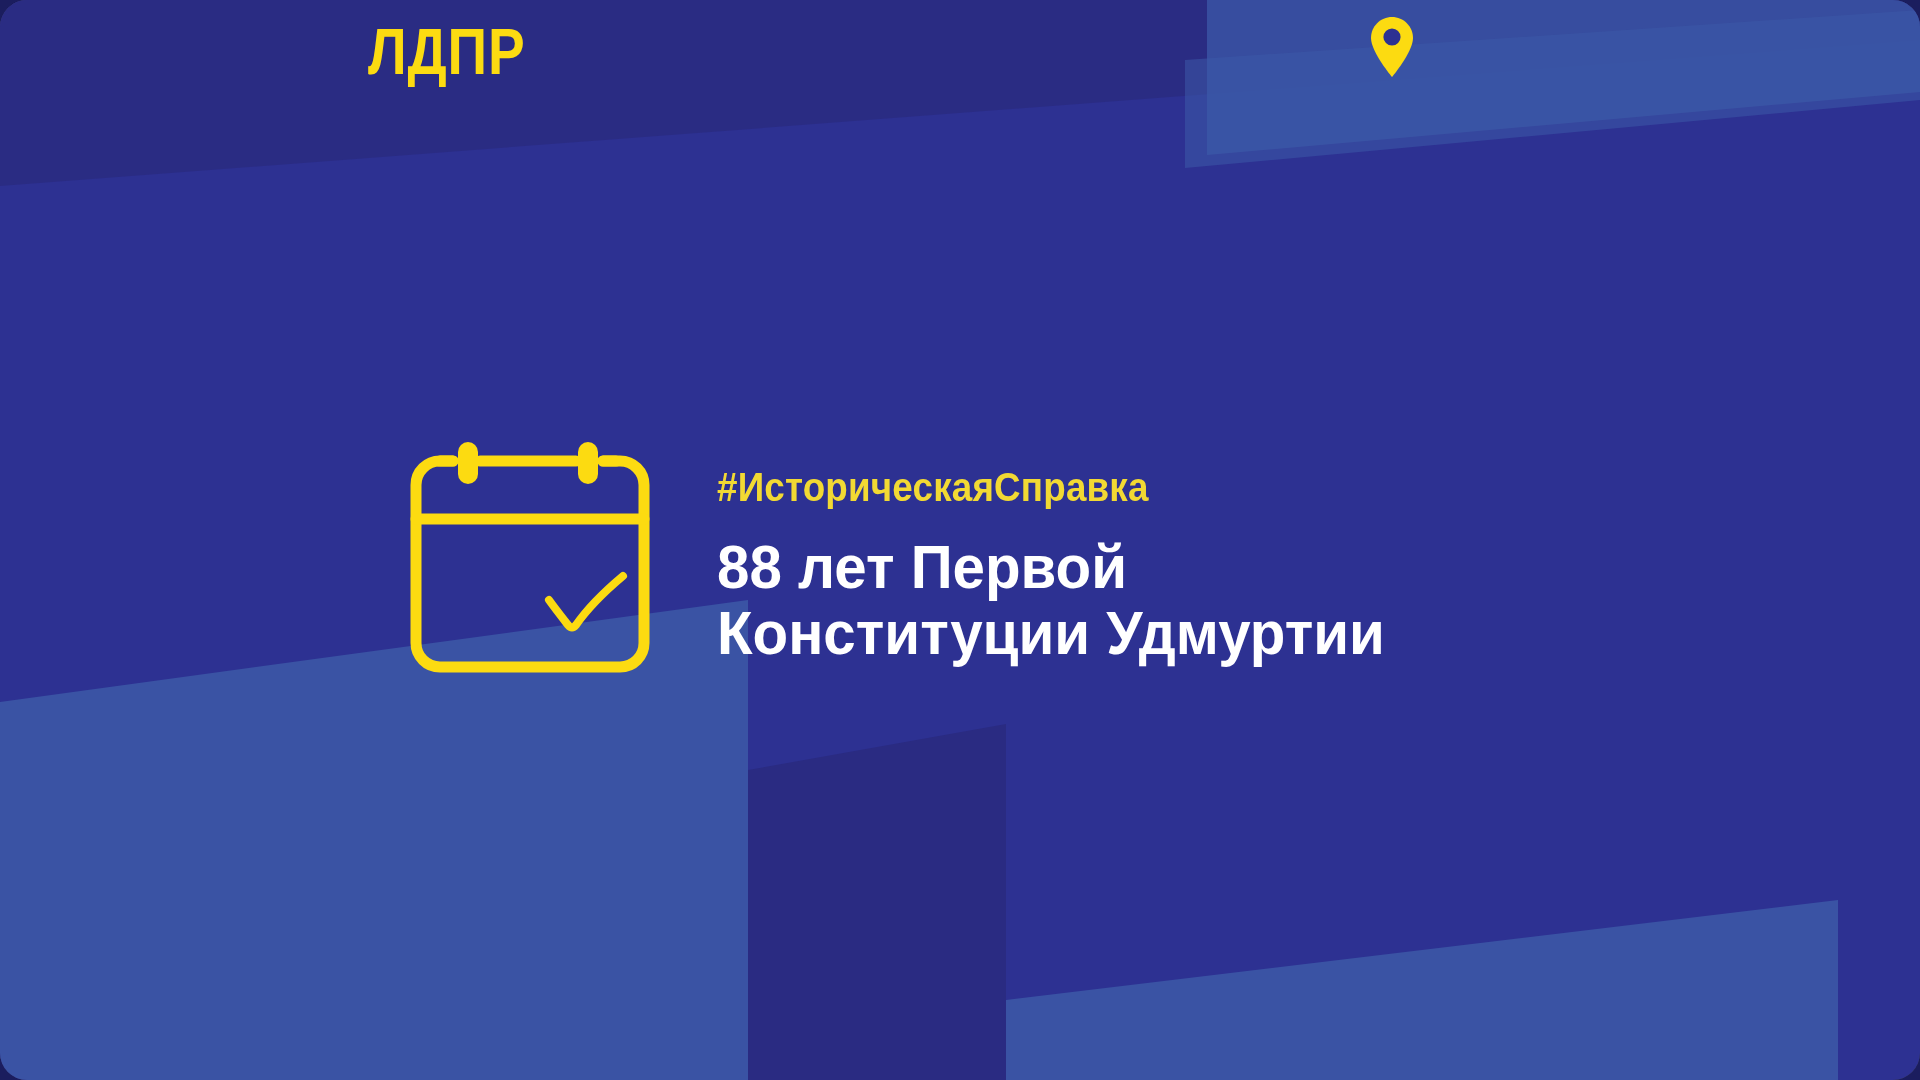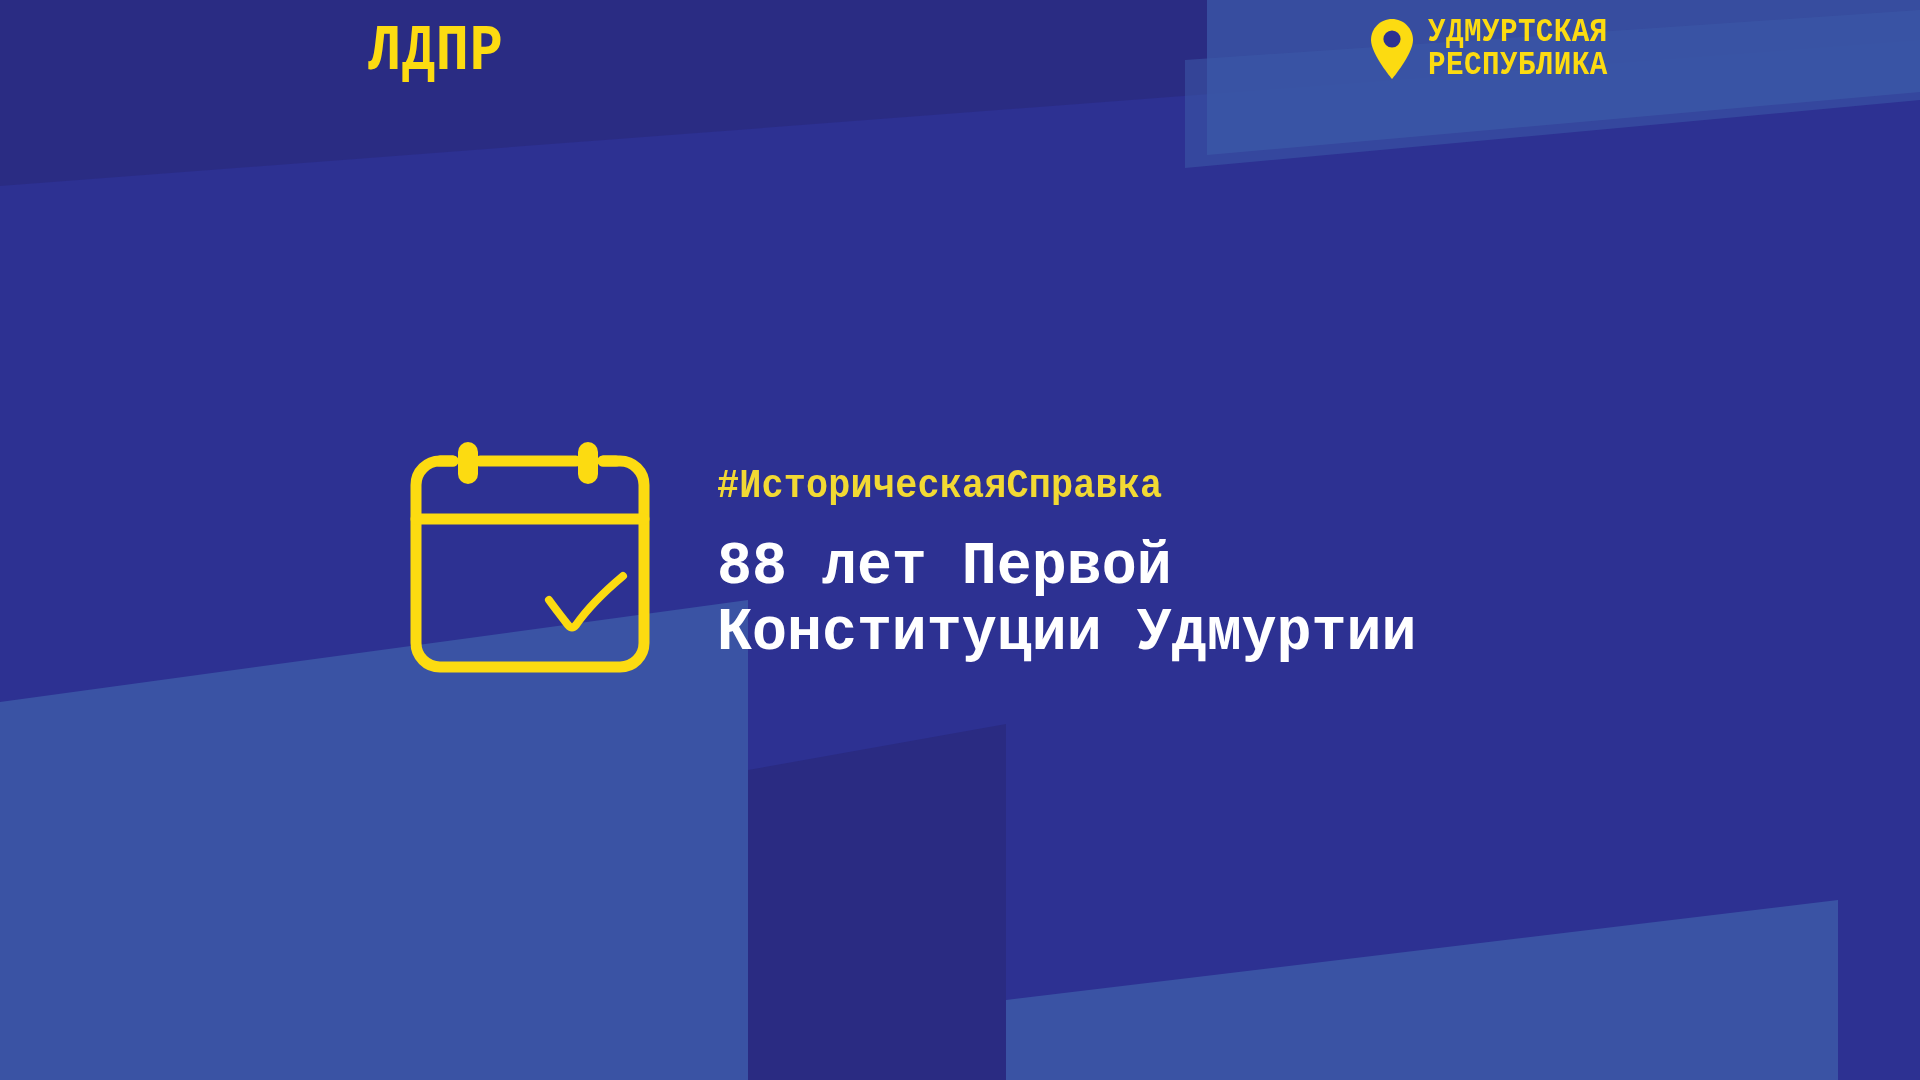--- a/index.html
+++ b/index.html
@@ -7,21 +7,22 @@
     margin: 0;
     padding: 0;
     background: #1b1d5e;
   }
   .stage {
     position: relative;
     width: 1920px;
     height: 1080px;
     overflow: hidden;
     background: #404040;
-    font-family: Liberation Mono, monospace;
+    font-family: Liberation Sans, sans-serif;
+    border-radius: 27px;
     -webkit-font-smoothing: antialiased;
   }
 
   
   .bg-layer {
     position: absolute;
     inset: 0;
     width: 100%;
     height: 100%;
     display: block;
@@ -141,24 +142,20 @@
     <polygon points="1006,1000 1838,900 1838,1080 1006,1080" fill="#3a53a4"></polygon>
   </svg>
 
   <div class="brand-ldpr">ЛДПР</div>
 
   <div class="region-badge">
     <svg class="pin-icon" viewBox="0 0 44 62">
       <path d="M22 1 C10.4 1 1 10.4 1 22 C1 36 22 61 22 61 C22 61 43 36 43 22 C43 10.4 33.6 1 22 1 Z" fill="#fcdb11"></path>
       <circle cx="22" cy="21" r="8.6" fill="#2d3192"></circle>
     </svg>
-    <div class="region-lines">
-      <span>УДМУРТСКАЯ</span>
-      <span>РЕСПУБЛИКА</span>
-    </div>
   </div>
 
   <div class="content">
 
     <svg class="calendar-icon" viewBox="0 0 268 250">
       <g fill="none" stroke="#fcdb11" stroke-width="11" stroke-linecap="round" stroke-linejoin="round">
 
         <path d="M44,21 L57,21 M84,21 L180,21 M207,21 L220,21"></path>
         <path d="M57,21 L44,21 C30.7,21 20,31.7 20,45 L20,203
                  C20,216.3 30.7,227 44,227 L224,227

